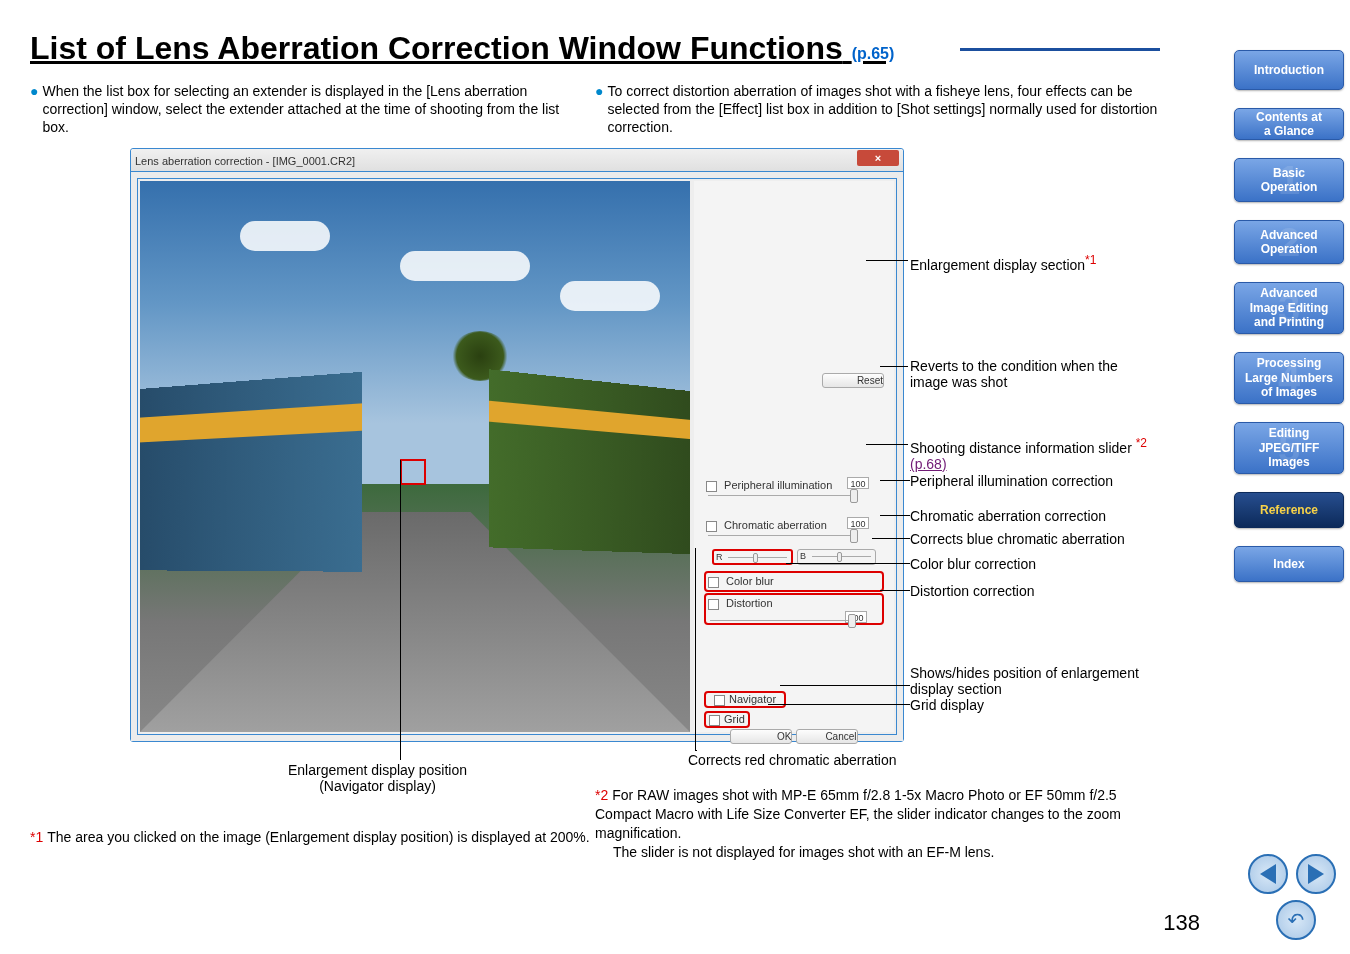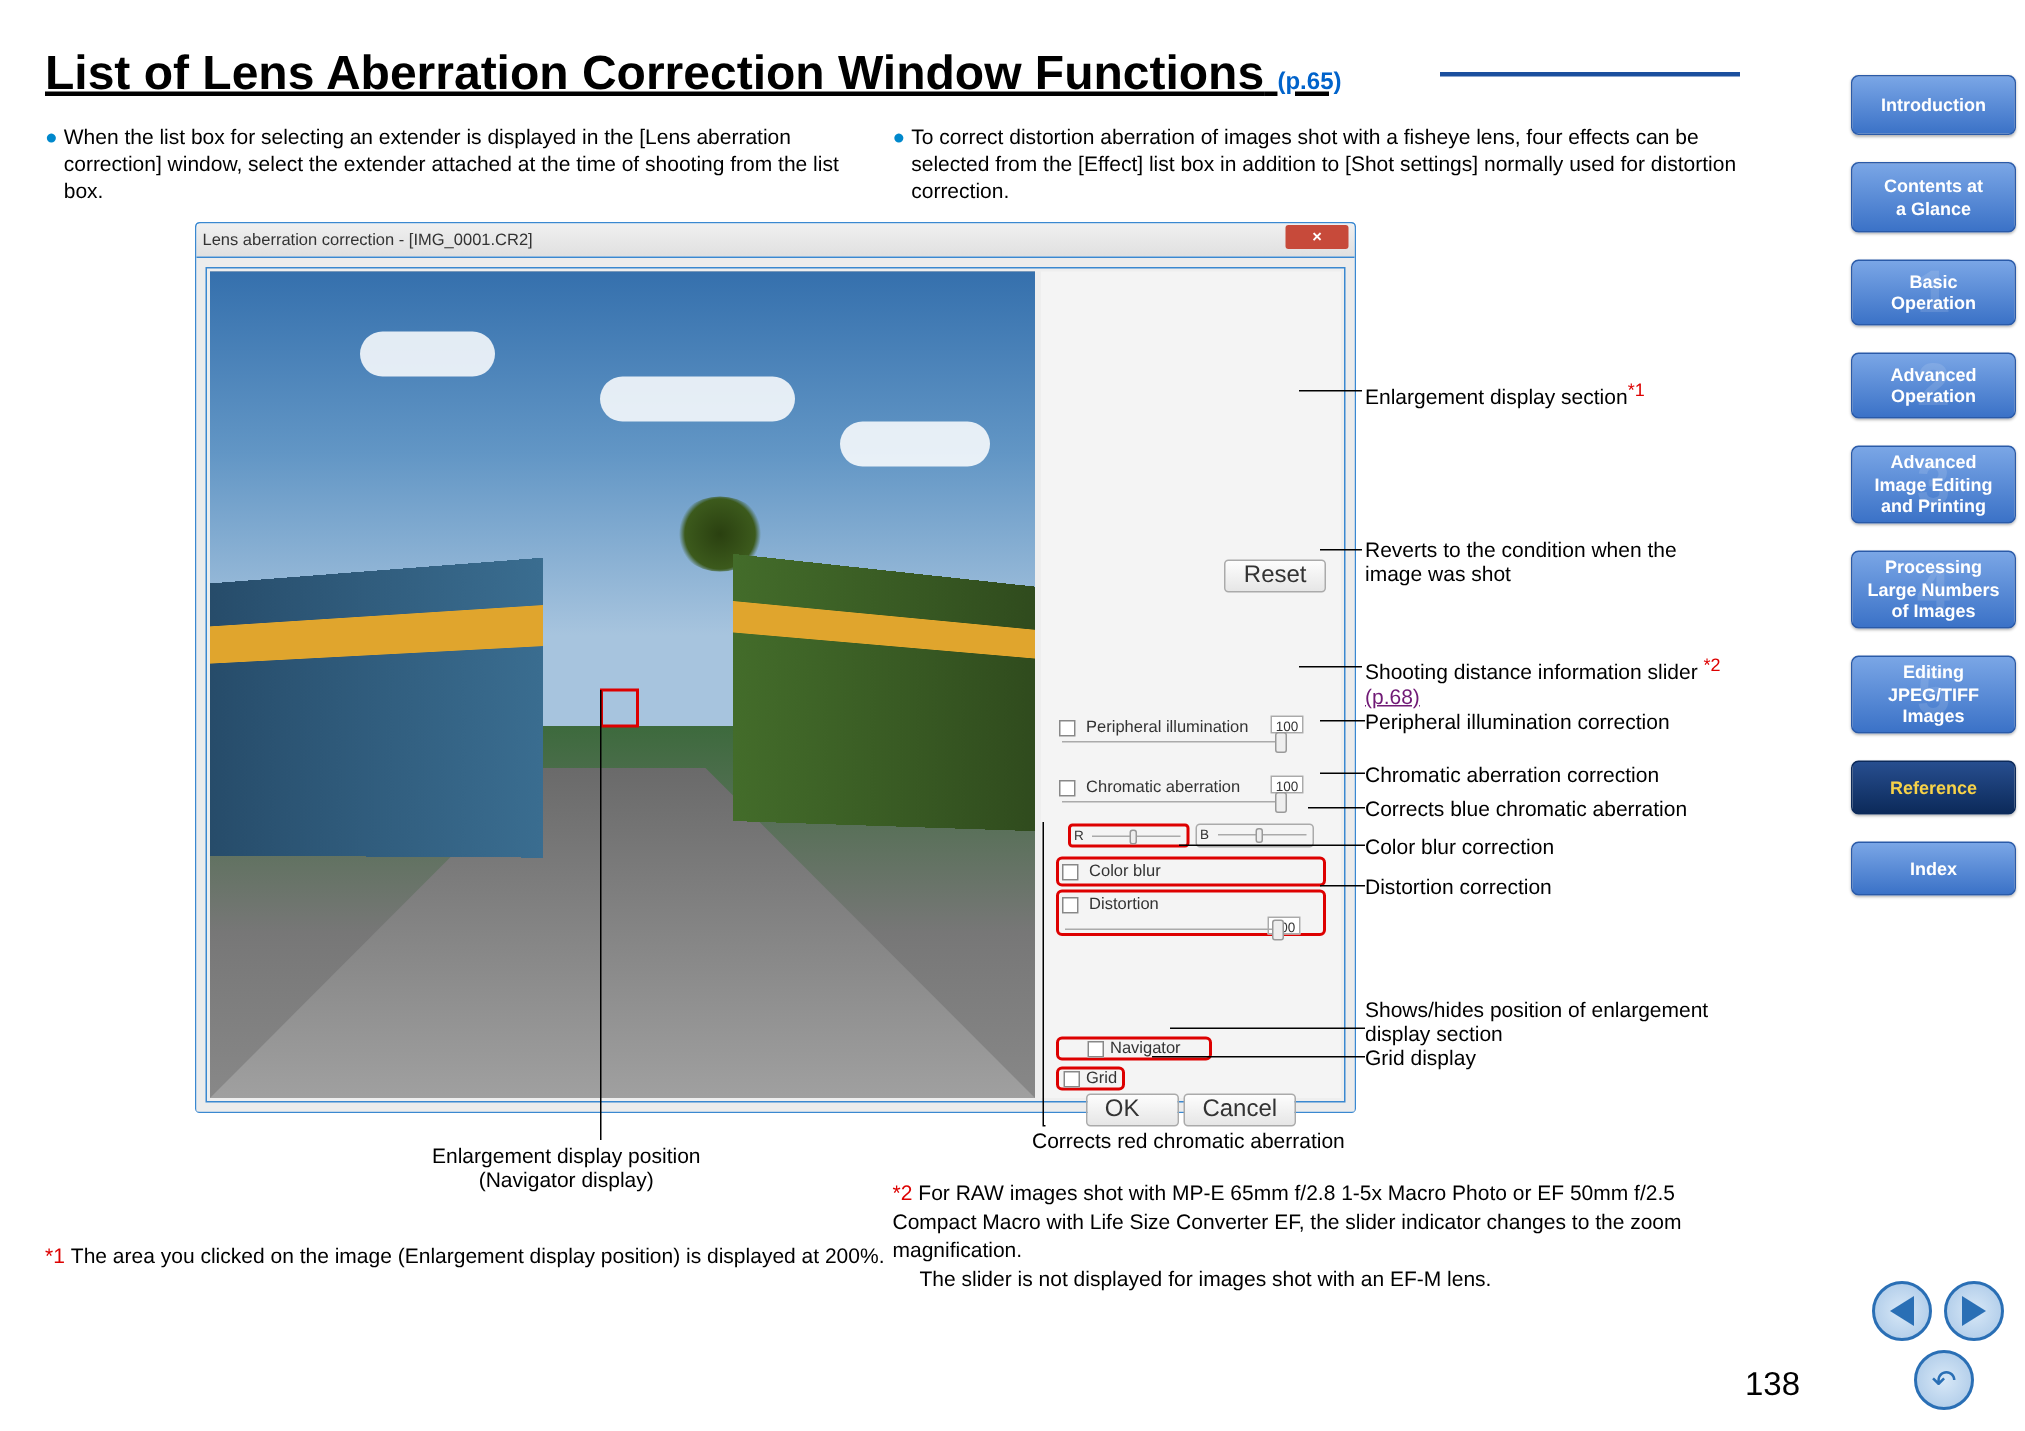--- a/index.html
+++ b/index.html
@@ -33,21 +33,21 @@
     .train-left { position: absolute; top: 200px; left: -12px; width: 230px; height: 190px; background: linear-gradient(90deg,#264b69,#3a6d90); transform: perspective(400px) rotateY(-10deg) skewY(-2deg); }
     .train-right { position: absolute; top: 200px; right: -12px; width: 210px; height: 170px; background: linear-gradient(90deg,#436c2a,#2f4a1d); transform: perspective(400px) rotateY(10deg) skewY(4deg); }
     .yellow-band { position: absolute; top: 30px; left: 0; right: 0; height: 26px; background: #e0a52d; }
     .tracks { position: absolute; bottom: 0; left: 0; right: 0; height: 40%; background: linear-gradient(#6a6a6a 0%, #8a8a8a 60%, #a0a0a0 100%); clip-path: polygon(40% 0, 60% 0, 100% 100%, 0 100%); }
     .palm { position: absolute; top: 150px; left: 310px; width: 60px; height: 90px; }
     .palm::before { content: ''; position: absolute; top: 0; left: 50%; width: 60px; height: 50px; margin-left: -30px; background: radial-gradient(circle, #2a4010 0%, #3c5a1c 60%, transparent 70%); border-radius: 50%; }
     .target-box { position: absolute; top: 278px; left: 260px; width: 26px; height: 26px; border: 2px solid #d00; }
     
     
     .controls { position: absolute; top: 2px; right: 2px; bottom: 2px; left: 556px; background: #f4f4f4; font-size: 11px; color: #333; }
-    .ctrl-btn { display: inline-block; background: linear-gradient(#fdfdfd,#e6e6e6); border: 1px solid #aaa; border-radius: 3px; font-size: 16px; padding: 1px 12px; min-width: 62px; text-align: left; color: #333; }
+    .ctrl-btn { display: inline-block; background: linear-gradient(#fdfdfd,#e6e6e6); border: 1px solid #aaa; border-radius: 3px; font-size: 10px; padding: 1px 0; min-width: 62px; text-align: right; color: #333; }
     .reset-row { position: absolute; top: 192px; right: 10px; }
     .group-label { font-size: 10px; color: #555; }
     .sdi { position: absolute; top: 252px; left: 10px; right: 10px; }
     .sdi .track { margin-top: 6px; height: 14px; border: 1px solid #bbb; background: #fff; border-radius: 2px; position: relative; width: 120px; margin-left: 40px; }
     .sdi .thumb { position: absolute; top: -2px; right: 12px; width: 8px; height: 16px; background: #9cc7e8; border: 1px solid #5a8; border-radius: 2px; }
     .inf { position: absolute; right: -20px; top: 0; font-size: 11px; }
     
     .chk-row { position: absolute; left: 10px; right: 10px; border-radius: 4px; padding: 2px 2px; }
     .chk-row.red { border: 2px solid #d00; }
     .chk { display: inline-block; width: 11px; height: 11px; border: 1px solid #888; background: #fff; vertical-align: middle; margin-right: 4px; }
@@ -169,21 +169,21 @@
           <span class="chk"></span>
           <span>Color blur</span>
         </div>
         <div class="chk-row distortion red">
           <span class="chk"></span>
           <span>Distortion</span>
           <span class="val-box" style="top:16px">100</span>
           <div class="fat-slider" style="margin-top:10px"></div>
         </div>
         <div class="nav-row">
-          <span style="border:2px solid #d00;border-radius:4px;padding:0 19px;display:inline-block"><span class="chk"></span><span>Navigator</span></span>
+          <span style="border:2px solid #d00;border-radius:4px;padding:0 8px;display:inline-block"><span class="chk"></span><span>Navigator</span></span>
         </div>
         <div class="grid-row">
           <span style="border:2px solid #d00;border-radius:4px;padding:0 3px;display:inline-block"><span class="chk"></span><span>Grid</span></span>
         </div>
         <div class="ok-cancel">
           <span class="ctrl-btn">OK</span>
           <span class="ctrl-btn">Cancel</span>
         </div>
       </div>
     </div>
@@ -239,21 +239,21 @@
 </div>
 <div class="fn" style="left:595px;top:786px;width:560px">
   <span class="star">*2</span><span>For RAW images shot with MP-E 65mm f/2.8 1-5x Macro Photo or EF 50mm f/2.5 Compact Macro with Life Size Converter EF, the slider indicator changes to the zoom magnification.</span><br>
   <span style="margin-left:18px;display:inline-block">The slider is not displayed for images shot with an EF-M lens.</span>
 </div>
 
 <div class="sidebar">
   <div class="nav-btn" style="height:40px">
       <span>Introduction</span>
     </div>
-  <div class="nav-btn" style="height:47px">
+  <div class="nav-btn" style="height:32px">
       <span>Contents at</span>
       <span>a Glance</span>
     </div>
   <div class="nav-btn" style="height:44px">
       <span class="ghost-num">1</span>
       <span>Basic</span>
       <span>Operation</span>
     </div>
   <div class="nav-btn" style="height:44px">
       <span class="ghost-num">2</span>

